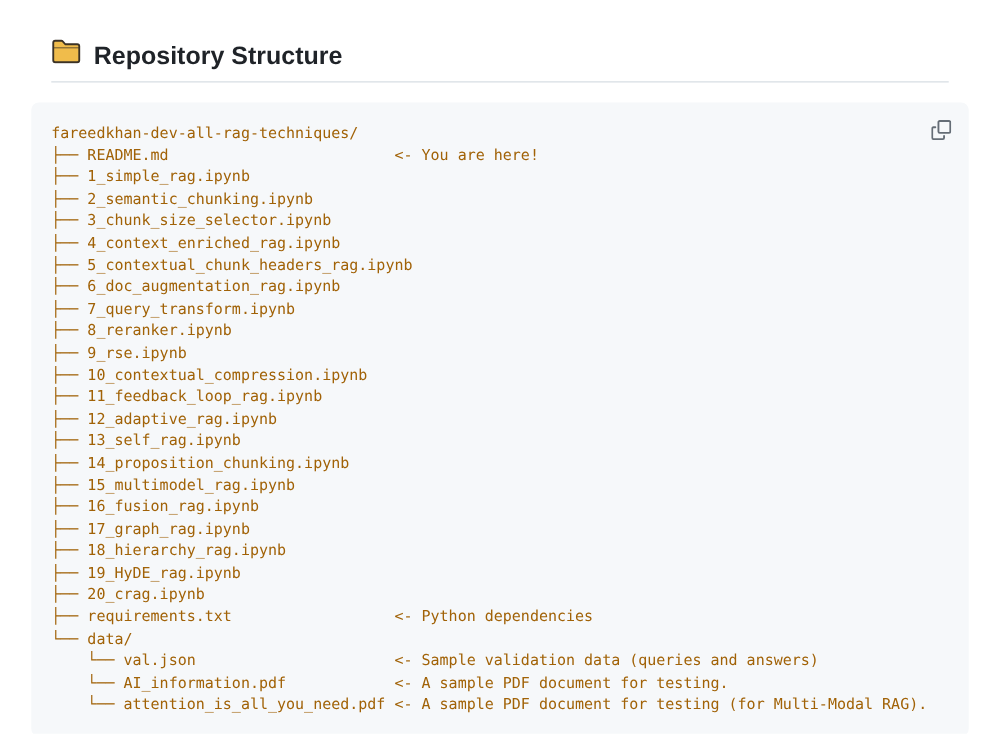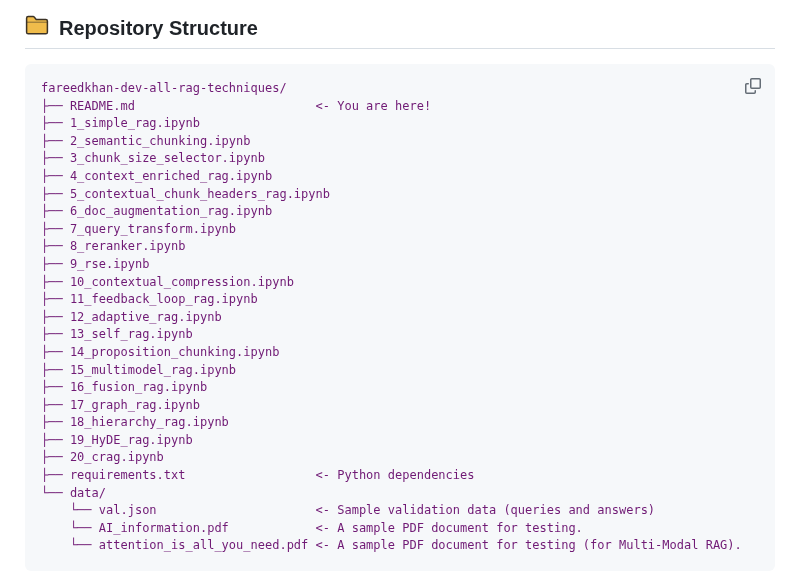--- a/index.html
+++ b/index.html
@@ -13,21 +13,21 @@
     font-family: "Liberation Sans", sans-serif;
     color: #1f2328;
   }
   .page {
     padding: 15px 25px 0 25px;
   }
   .section-heading {
     display: flex;
     align-items: center;
     gap: 10px;
-    margin: 0;
+    margin: 16px;
     padding-bottom: 7px;
     border-bottom: 1px solid #d8dee4;
     font-size: 20px;
     font-weight: 700;
     line-height: 26px;
     color: #1f2328;
   }
   .folder-icon-svg {
     display: inline-block;
     flex: 0 0 auto;
@@ -37,21 +37,21 @@
     margin-top: 15px;
     background: #f6f8fa;
     border-radius: 6px;
     padding: 16px;
   }
   .code-block pre {
     margin: 0;
     font-family: "DejaVu Sans Mono", monospace;
     font-size: 12px;
     line-height: 17.6px;
-    color: #701a75;
+    color: #a16207;
     white-space: pre;
     overflow: hidden;
   }
   .copy-button {
     position: absolute;
     top: 8px;
     right: 8px;
     width: 28px;
     height: 28px;
     padding: 0;

